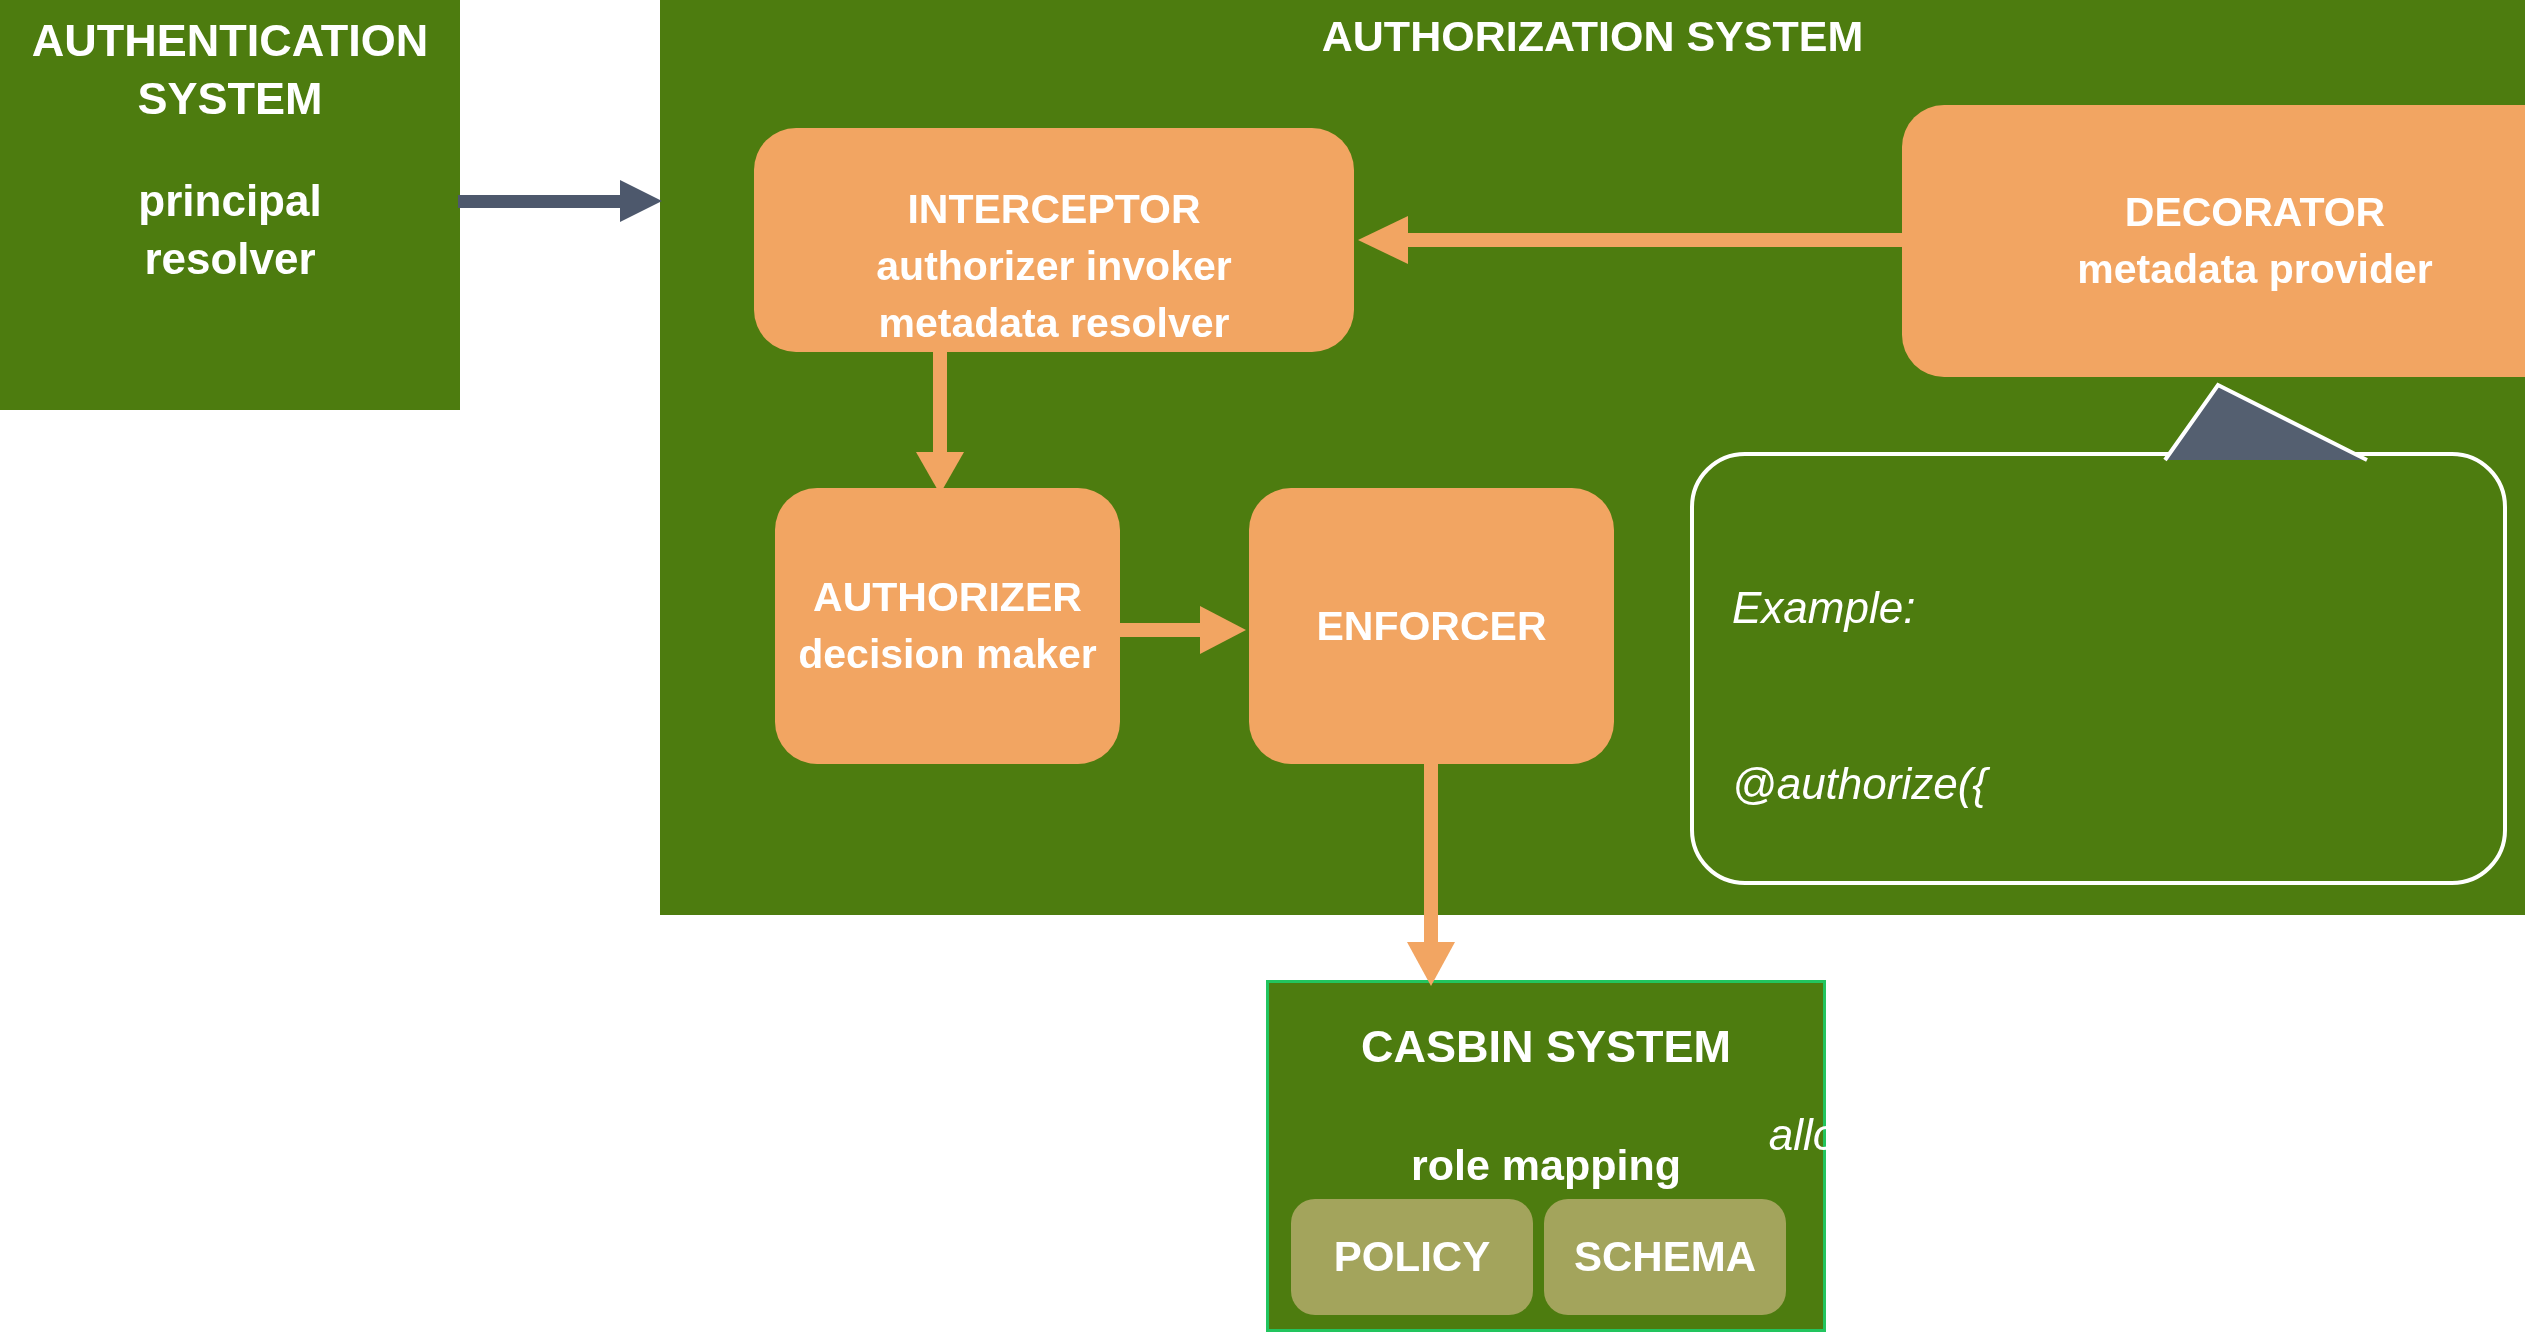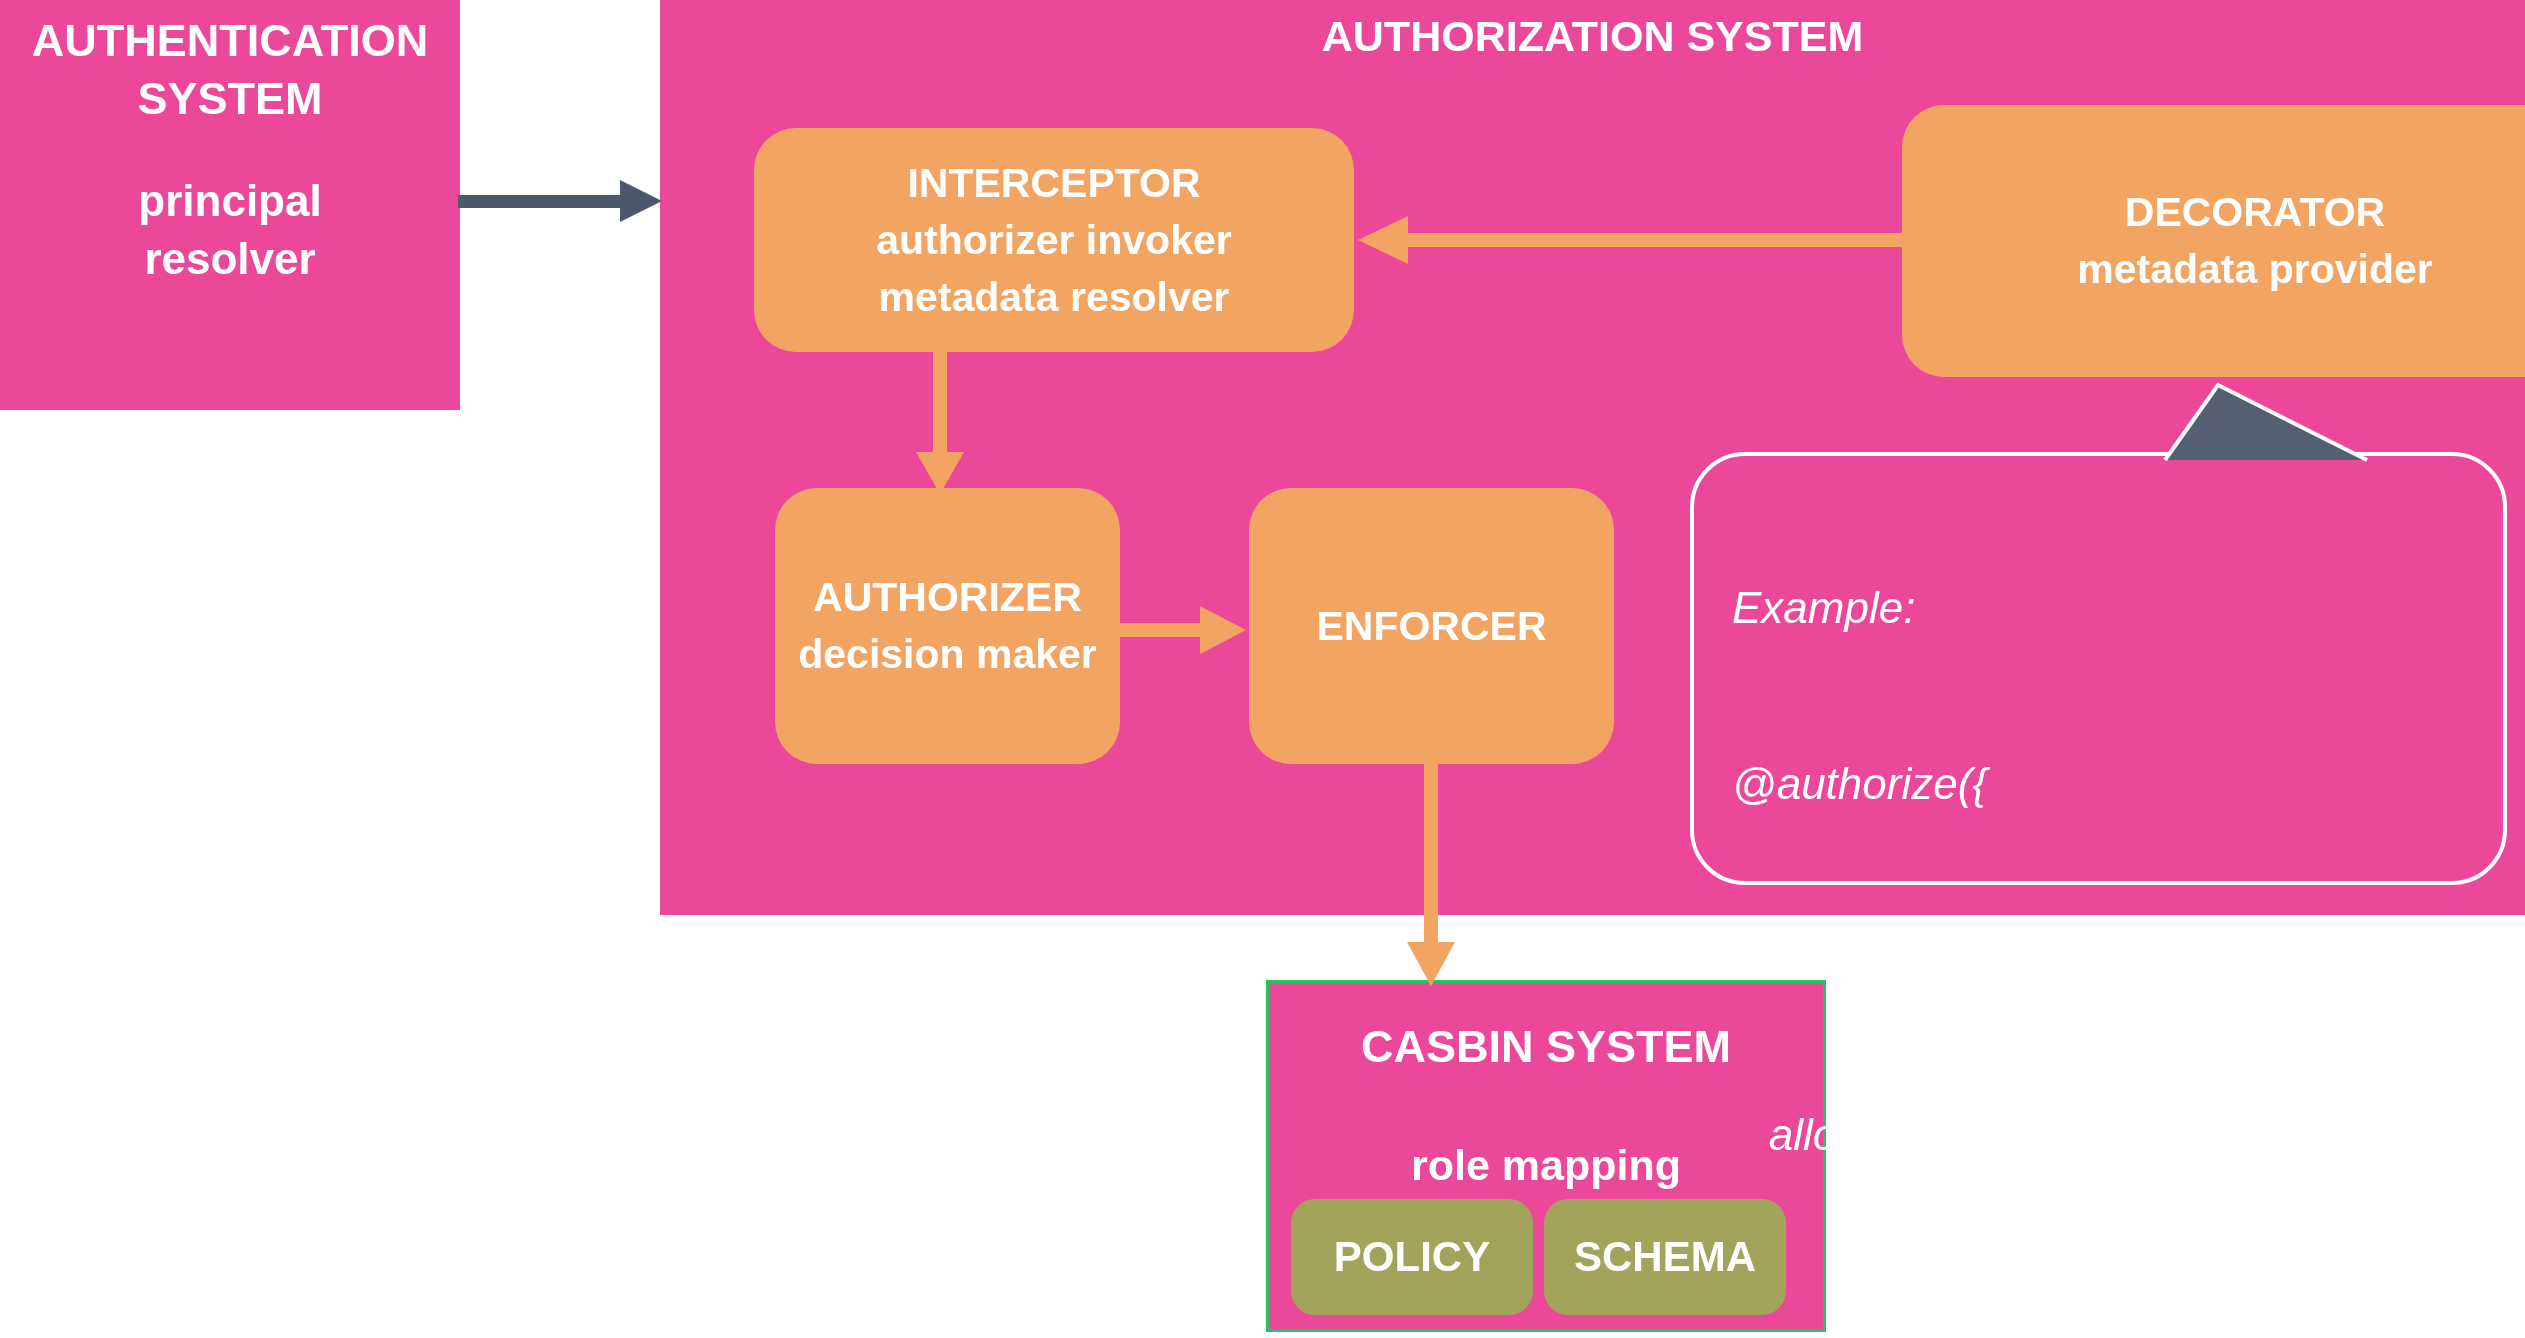--- a/index.html
+++ b/index.html
@@ -4,42 +4,42 @@
 <style>
   html,body{margin:0;padding:0;background:#ffffff;}
   #page{
     position:relative;
     width:2525px;
     height:1338px;
     background:#ffffff;
     font-family:"Liberation Sans", sans-serif;
     overflow:hidden;
   }
-  .slate{background:#ec4899;}
+  .slate{background:#4d7c0f;}
   .orange{background:#F2A562;}
   .olive{background:#A3A45C;}
   .box{position:absolute;box-sizing:border-box;}
   .rounded{border-radius:42px;}
   .wtext{color:#ffffff;font-weight:bold;text-align:center;}
   .center-col{display:flex;flex-direction:column;justify-content:center;align-items:center;}
   
   #auth-box{left:0;top:0;width:460px;height:410px;}
   #auth-title{position:absolute;left:0;top:12px;width:460px;font-size:45px;line-height:58px;}
   #auth-sub{position:absolute;left:100px;top:172px;width:260px;font-size:44px;line-height:58px;}
   
   .shaft{position:absolute;z-index:4;}
   .head{position:absolute;width:0;height:0;z-index:4;}
   #arrow-auth-shaft{left:458px;top:195px;width:166px;height:13px;background:#4D586C;}
   #arrow-auth-head{left:620px;top:180px;border-left:42px solid #4D586C;border-top:21px solid transparent;border-bottom:21px solid transparent;}
   
   #authz{left:660px;top:0;width:1865px;height:915px;z-index:1;}
   #authz-title{position:absolute;left:0;top:12px;width:1865px;font-size:43px;}
   
   .obox{z-index:2;font-size:41px;line-height:57px;}
-  #interceptor{left:754px;top:128px;width:600px;height:224px;}
+  #interceptor{left:754px;top:128px;width:600px;height:224px;justify-content:flex-end;}
   #decorator{left:1902px;top:105px;width:706px;height:272px;}
   #authorizer{left:775px;top:488px;width:345px;height:276px;}
   #enforcer{left:1249px;top:488px;width:365px;height:276px;}
   
   #arrow-dec-shaft{left:1408px;top:233px;width:494px;height:14px;background:#F2A562;}
   #arrow-dec-head{left:1358px;top:216px;border-right:50px solid #F2A562;border-top:24px solid transparent;border-bottom:24px solid transparent;}
   #arrow-int-shaft{left:933px;top:352px;width:14px;height:102px;background:#F2A562;}
   #arrow-int-head{left:916px;top:452px;border-top:42px solid #F2A562;border-left:24px solid transparent;border-right:24px solid transparent;}
   #arrow-ae-shaft{left:1120px;top:623px;width:82px;height:14px;background:#F2A562;}
   #arrow-ae-head{left:1200px;top:606px;border-left:46px solid #F2A562;border-top:24px solid transparent;border-bottom:24px solid transparent;}

